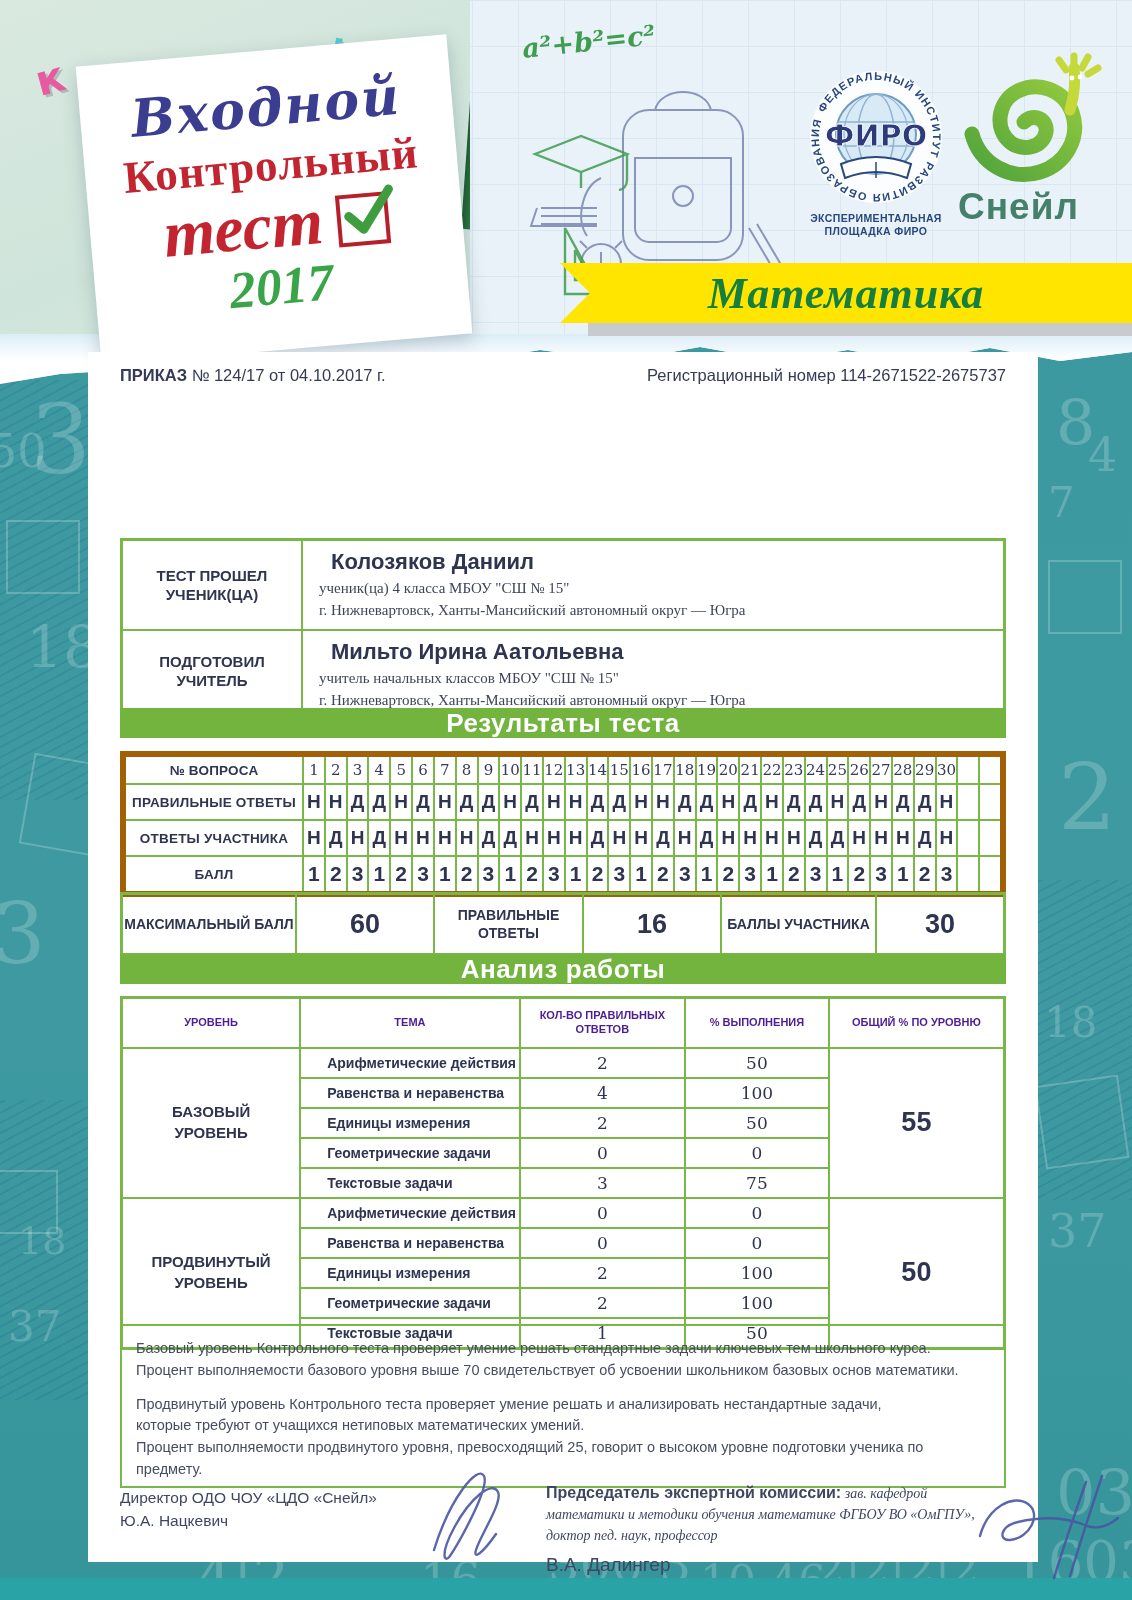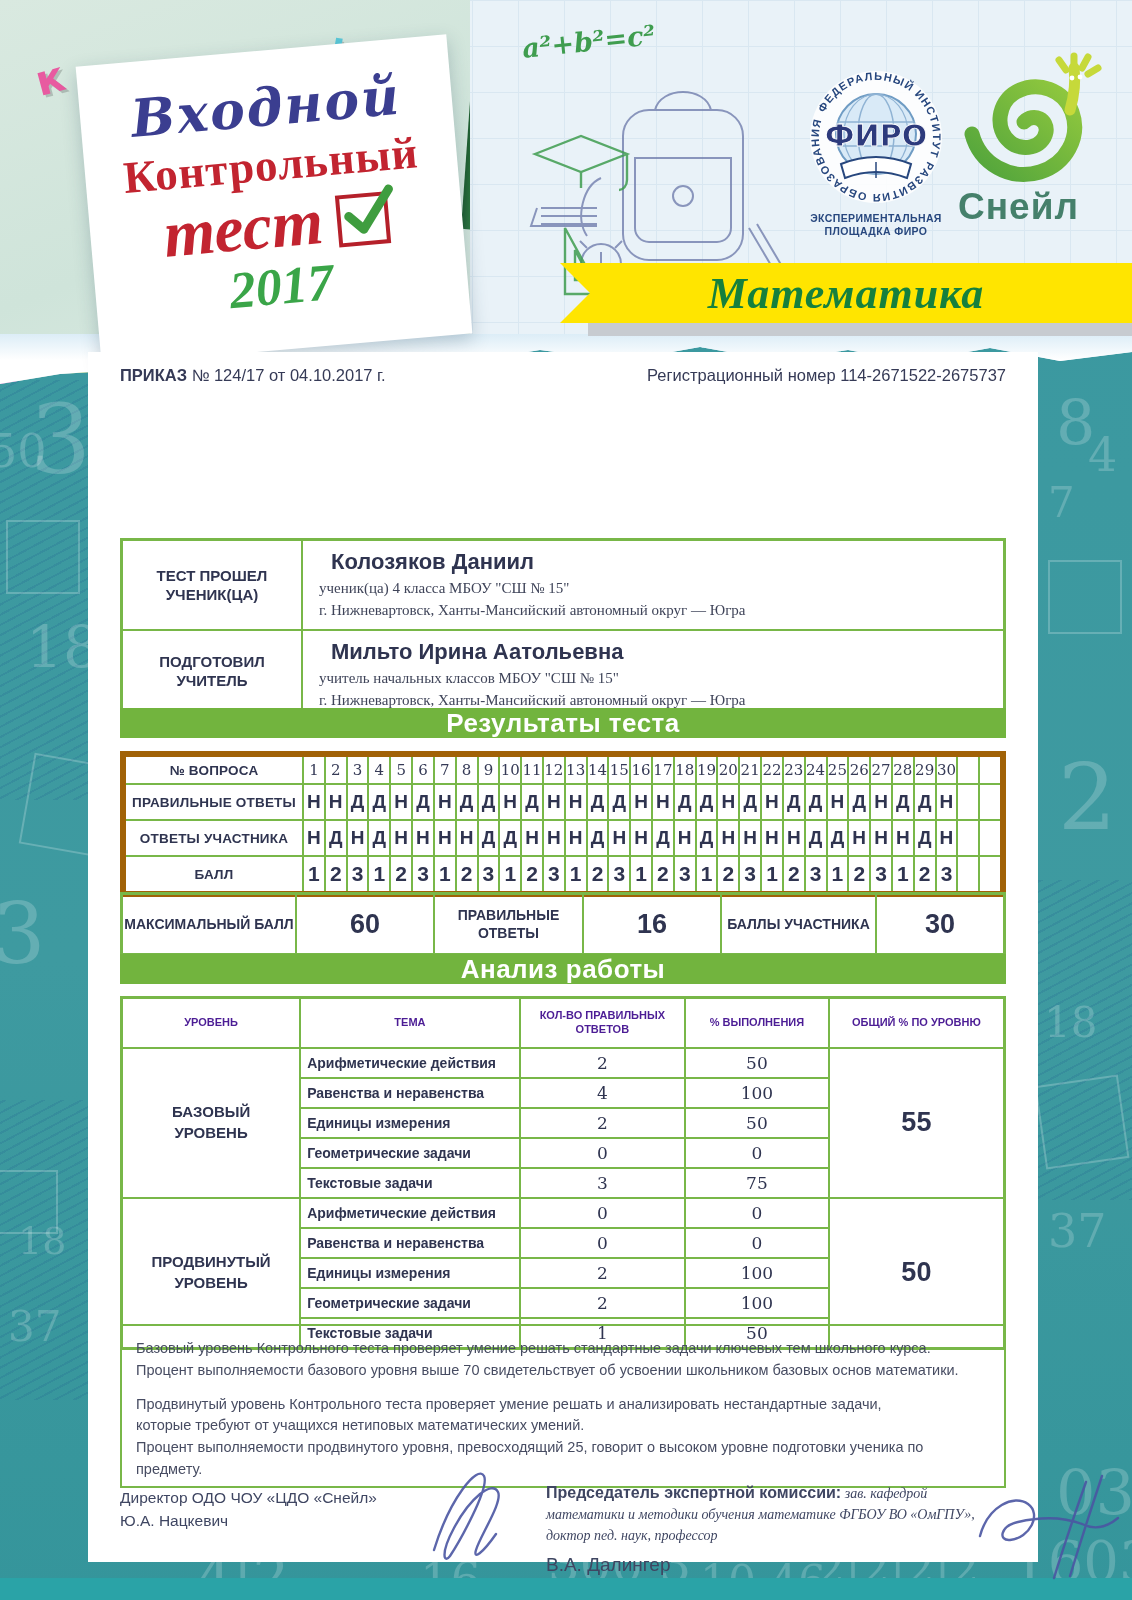--- a/index.html
+++ b/index.html
@@ -99,21 +99,21 @@
   #summary > :nth-child(4){width:136px;}
   #summary > :nth-child(5){width:153px;}
   #summary > :nth-child(6){flex:1;}
 
   
   #agrid{position:absolute;left:32px;right:32px;top:644px;display:grid;
     grid-template-columns:179fr 221fr 166fr 144fr 176fr;gap:2px;background:#78b748;border:3px solid #78b748;}
   #agrid > div{background:#fff;display:flex;align-items:center;justify-content:center;text-align:center;}
   .ahead{min-height:40px;font-weight:bold;font-size:11px;line-height:1.25;color:#4c1d95;padding:10px 4px;box-sizing:border-box;}
   .alevel{font-weight:bold;font-size:15px;line-height:1.35;color:#2f3450;padding:0 14px;box-sizing:border-box;}
-  .atopic{justify-content:flex-start !important;text-align:left !important;font-weight:bold;font-size:14px;color:#2f3450;padding-left:6px;box-sizing:border-box;min-height:28px;}
+  .atopic{justify-content:flex-start !important;text-align:left !important;font-weight:bold;font-size:14px;color:#2f3450;padding-left:26px;box-sizing:border-box;min-height:28px;}
   .anum{font-family:"DejaVu Serif",serif;font-size:17px;color:#2f3450;}
   .atotal{font-weight:bold;font-size:27px;color:#2f3450;}
 
   #notes{position:absolute;left:32px;right:32px;top:972px;height:164px;border:2px solid #78b748;padding:12px 14px;box-sizing:border-box;font-size:14.5px;line-height:1.5;color:#474c62;}
   .note-line{min-height:12px;}
 
   
   #footer{position:absolute;left:32px;right:32px;top:1130px;height:80px;font-size:15.5px;color:#3f4662;}
   #dir{position:absolute;left:0;top:4px;width:330px;line-height:1.5;}
   #sig1{position:absolute;left:300px;top:-24px;}

